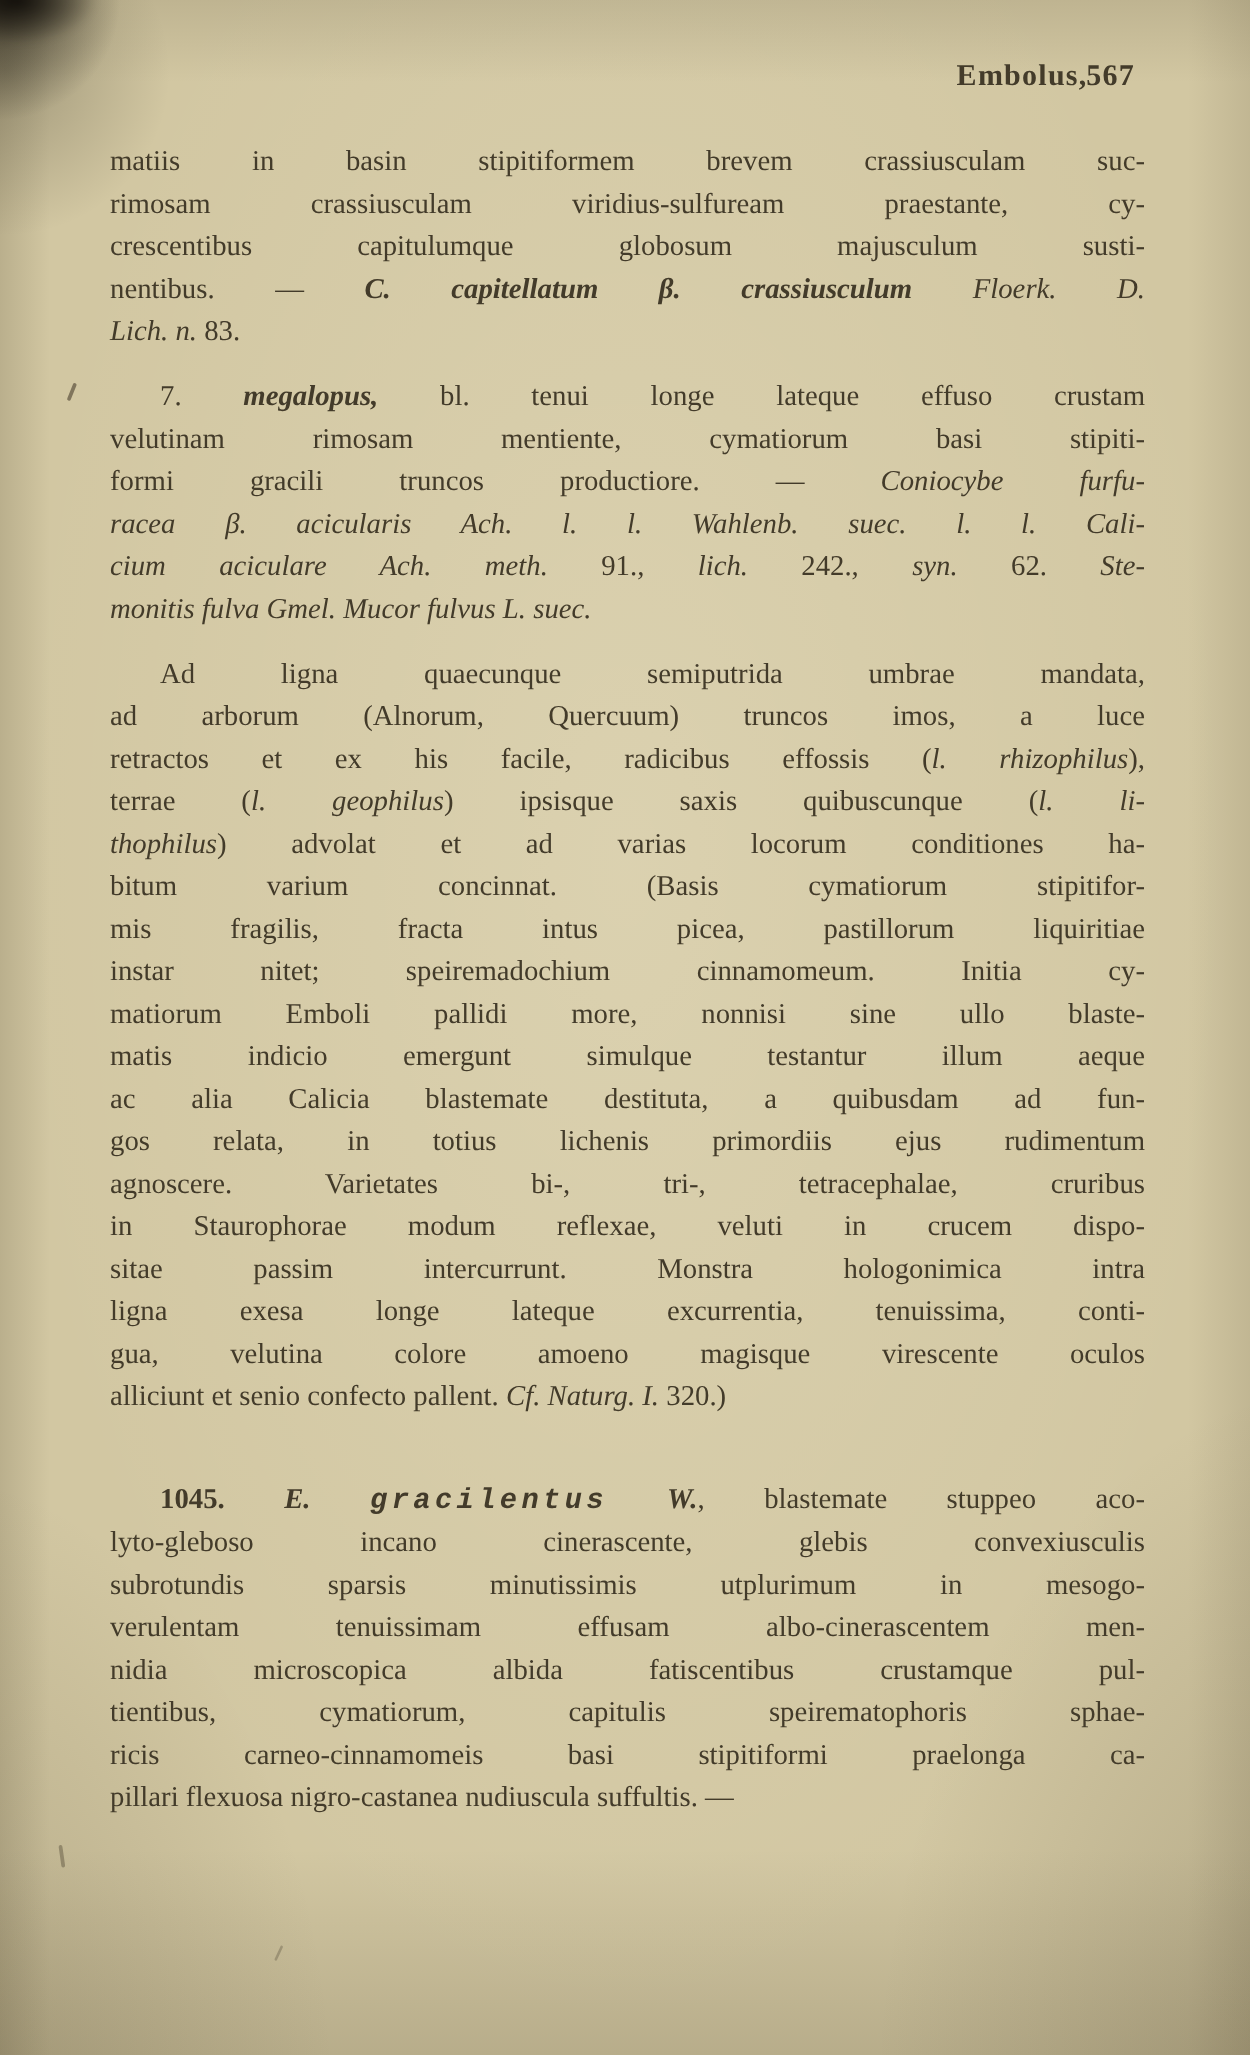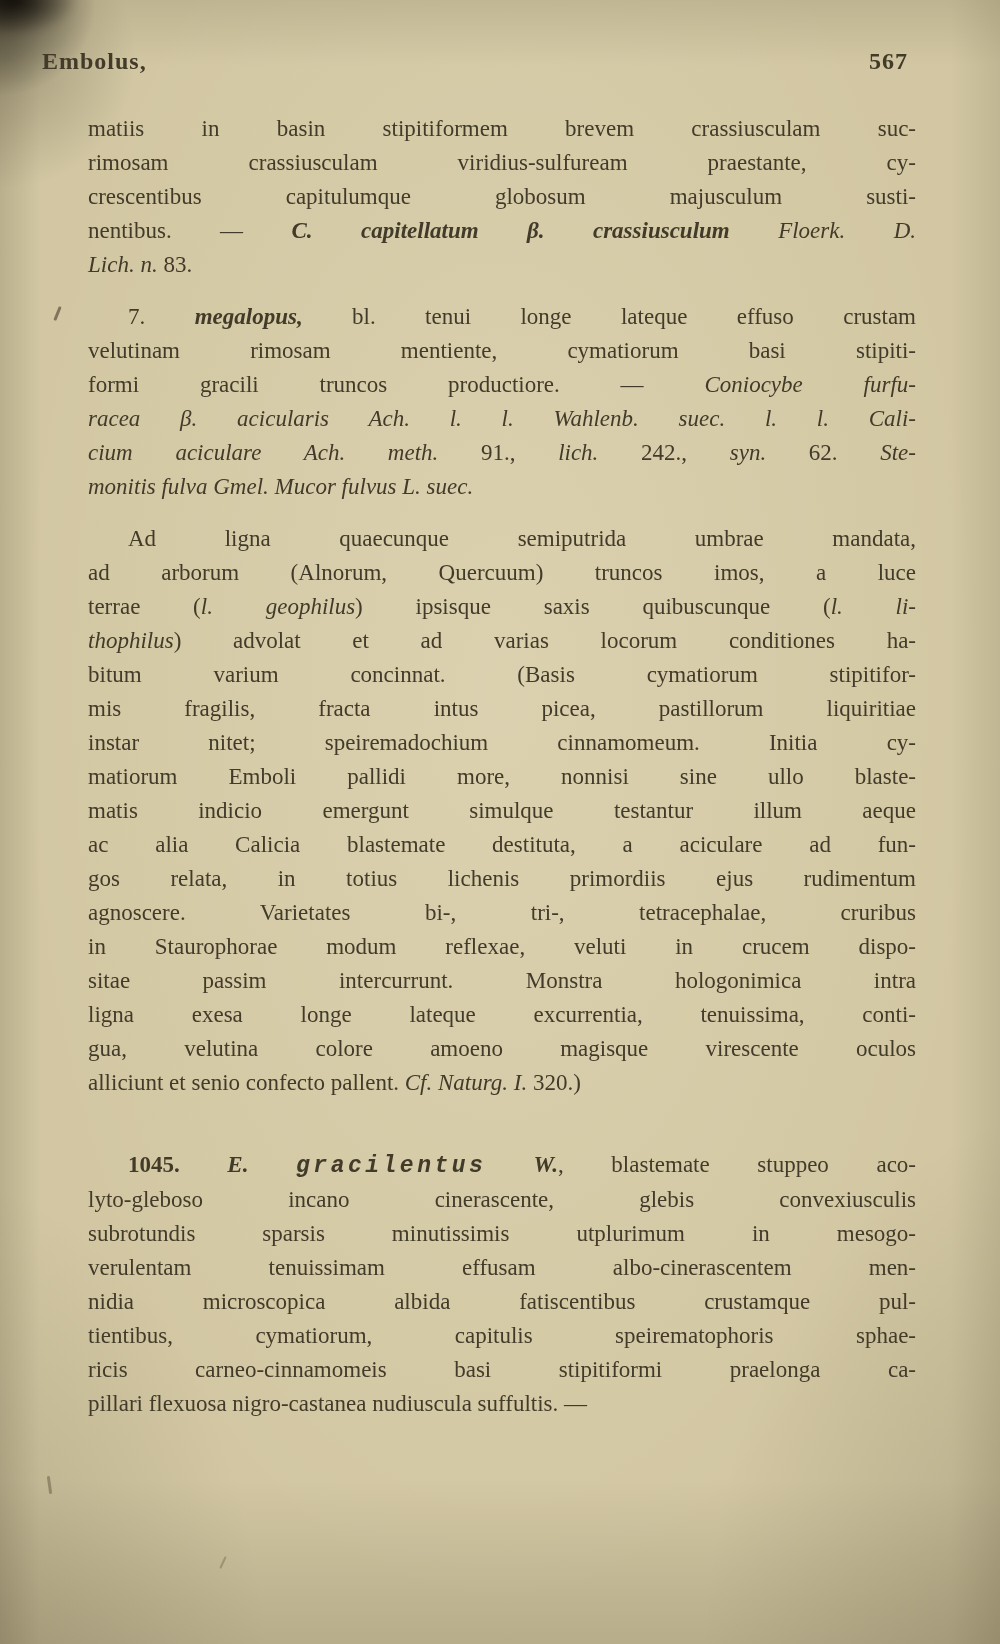--- a/index.html
+++ b/index.html
@@ -31,21 +31,21 @@
   .corner-smudge {
     position: absolute; top: -20px; left: -22px; width: 100px; height: 56px;
     background: radial-gradient(ellipse at 35% 35%, rgba(15,12,8,0.95) 0%, rgba(15,12,8,0) 70%);
     filter: blur(3px);
   }
   .header {
     position: absolute; top: 46px; left: 88px; width: 828px; height: 34px;
     font-weight: bold; font-size: 24px; line-height: 30px;
   }
   .header .title {
-    position: absolute; left: 0; right: 0; text-align: left;
+    position: absolute; left: 0; right: 0; text-align: right;
     transform: translateX(-46px); letter-spacing: 1px;
   }
   .header .pageno { position: absolute; right: 8px; top: 0; letter-spacing: 1px; }
   .text-block {
     position: absolute; left: 88px; top: 112px; width: 828px;
     font-size: 23px; line-height: 34px;
   }
   .line { text-align: justify; text-align-last: justify; }
   .line.last { text-align-last: left; }
   .line.indent { text-indent: 40px; }
@@ -82,28 +82,29 @@
         <div class="line indent"><span>7. </span><span class="it bo">megalopus,</span><span> bl. tenui longe lateque effuso crustam</span></div>
         <div class="line"><span>velutinam rimosam mentiente, cymatiorum basi stipiti-</span></div>
         <div class="line"><span>formi gracili truncos productiore. — </span><span class="it">Coniocybe furfu-</span></div>
         <div class="line"><span class="it">racea β. acicularis Ach. l. l. Wahlenb. suec. l. l. Cali-</span></div>
         <div class="line"><span class="it">cium aciculare Ach. meth. </span><span>91., </span><span class="it">lich.</span><span> 242., </span><span class="it">syn.</span><span> 62. </span><span class="it">Ste-</span></div>
         <div class="line last"><span class="it">monitis fulva Gmel. Mucor fulvus L. suec.</span></div>
       </div>
       <div class="paragraph">
         <div class="line indent"><span>Ad ligna quaecunque semiputrida umbrae mandata,</span></div>
         <div class="line"><span>ad arborum (Alnorum, Quercuum) truncos imos, a luce</span></div>
+        <div class="line"><span>retractos et ex his facile, radicibus effossis (</span><span class="it">l. rhizophilus</span><span>),</span></div>
         <div class="line"><span>terrae (</span><span class="it">l. geophilus</span><span>) ipsisque saxis quibuscunque (</span><span class="it">l. li-</span></div>
         <div class="line"><span class="it">thophilus</span><span>) advolat et ad varias locorum conditiones ha-</span></div>
         <div class="line"><span>bitum varium concinnat. (Basis cymatiorum stipitifor-</span></div>
         <div class="line"><span>mis fragilis, fracta intus picea, pastillorum liquiritiae</span></div>
         <div class="line"><span>instar nitet; speiremadochium cinnamomeum. Initia cy-</span></div>
         <div class="line"><span>matiorum Emboli pallidi more, nonnisi sine ullo blaste-</span></div>
         <div class="line"><span>matis indicio emergunt simulque testantur illum aeque</span></div>
-        <div class="line"><span>ac alia Calicia blastemate destituta, a aciculare ad fun-</span></div>
+        <div class="line"><span>ac alia Calicia blastemate destituta, a quibusdam ad fun-</span></div>
         <div class="line"><span>gos relata, in totius lichenis primordiis ejus rudimentum</span></div>
         <div class="line"><span>agnoscere. Varietates bi-, tri-, tetracephalae, cruribus</span></div>
         <div class="line"><span>in Staurophorae modum reflexae, veluti in crucem dispo-</span></div>
         <div class="line"><span>sitae passim intercurrunt. Monstra hologonimica intra</span></div>
         <div class="line"><span>ligna exesa longe lateque excurrentia, tenuissima, conti-</span></div>
         <div class="line"><span>gua, velutina colore amoeno magisque virescente oculos</span></div>
         <div class="line last"><span>alliciunt et senio confecto pallent. </span><span class="it">Cf. Naturg. I.</span><span> 320.)</span></div>
       </div>
       <div class="paragraph species">
         <div class="line indent"><span class="bo">1045. </span><span class="it bo">E. </span><span class="it bo spaced">gracilentus</span><span class="it bo"> W.</span><span>, blastemate stuppeo aco-</span></div>

